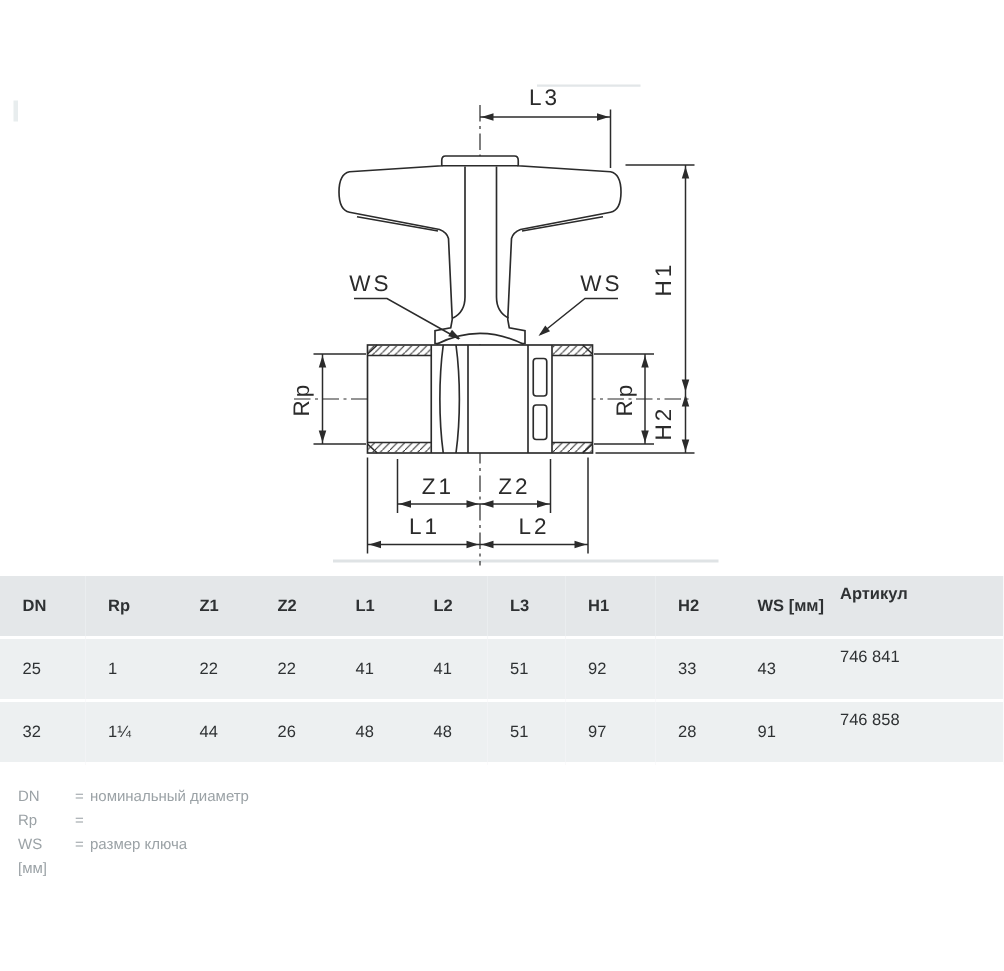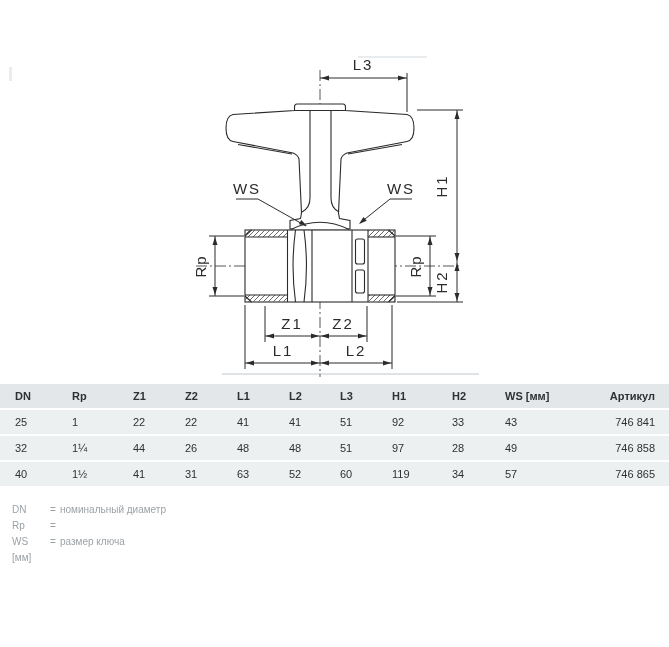--- a/index.html
+++ b/index.html
@@ -20,21 +20,21 @@
   table.dims th{
     background:#e4e7e9;font-weight:bold;text-align:left;
     height:24px;padding:0 0 0 15px;border-bottom:2px solid #fff;
     font-size:11px;color:#2e3133;white-space:nowrap;overflow:hidden;
   }
   table.dims td{
     background:#edf0f1;height:24px;padding:0 0 0 15px;
     border-bottom:2px solid #fff;white-space:nowrap;overflow:hidden;
   }
   table.dims th.num-right,table.dims td.num-right{
-    text-align:right;padding:0 14px 0 0;
+    text-align:left;padding:0 14px 16px 0;
   }
   .legend{margin:14px 0 0 12px;font-size:10px;color:#9ba2a6;}
   .legend .lrow{display:flex;line-height:16px;}
   .legend .term{width:38px;flex:none;}
   .legend .eq{width:10px;flex:none;text-align:left;}
   .legend .def{flex:none;}
 </style>
 </head>
 <body>
 
@@ -205,35 +205,22 @@
     <tr>
       <td>32</td>
       <td>1¼</td>
       <td>44</td>
       <td>26</td>
       <td>48</td>
       <td>48</td>
       <td>51</td>
       <td>97</td>
       <td>28</td>
-      <td>49</td>
+      <td>91</td>
       <td class="num-right">746 858</td>
-    </tr>
-    <tr>
-      <td>40</td>
-      <td>1½</td>
-      <td>41</td>
-      <td>31</td>
-      <td>63</td>
-      <td>52</td>
-      <td>60</td>
-      <td>119</td>
-      <td>34</td>
-      <td>57</td>
-      <td class="num-right">746 865</td>
     </tr>
   </tbody>
 </table>
 
 <div class="legend">
   <div class="lrow">
     <span class="term">DN</span>
     <span class="eq">=</span>
     <span class="def">номинальный диаметр</span>
   </div>

